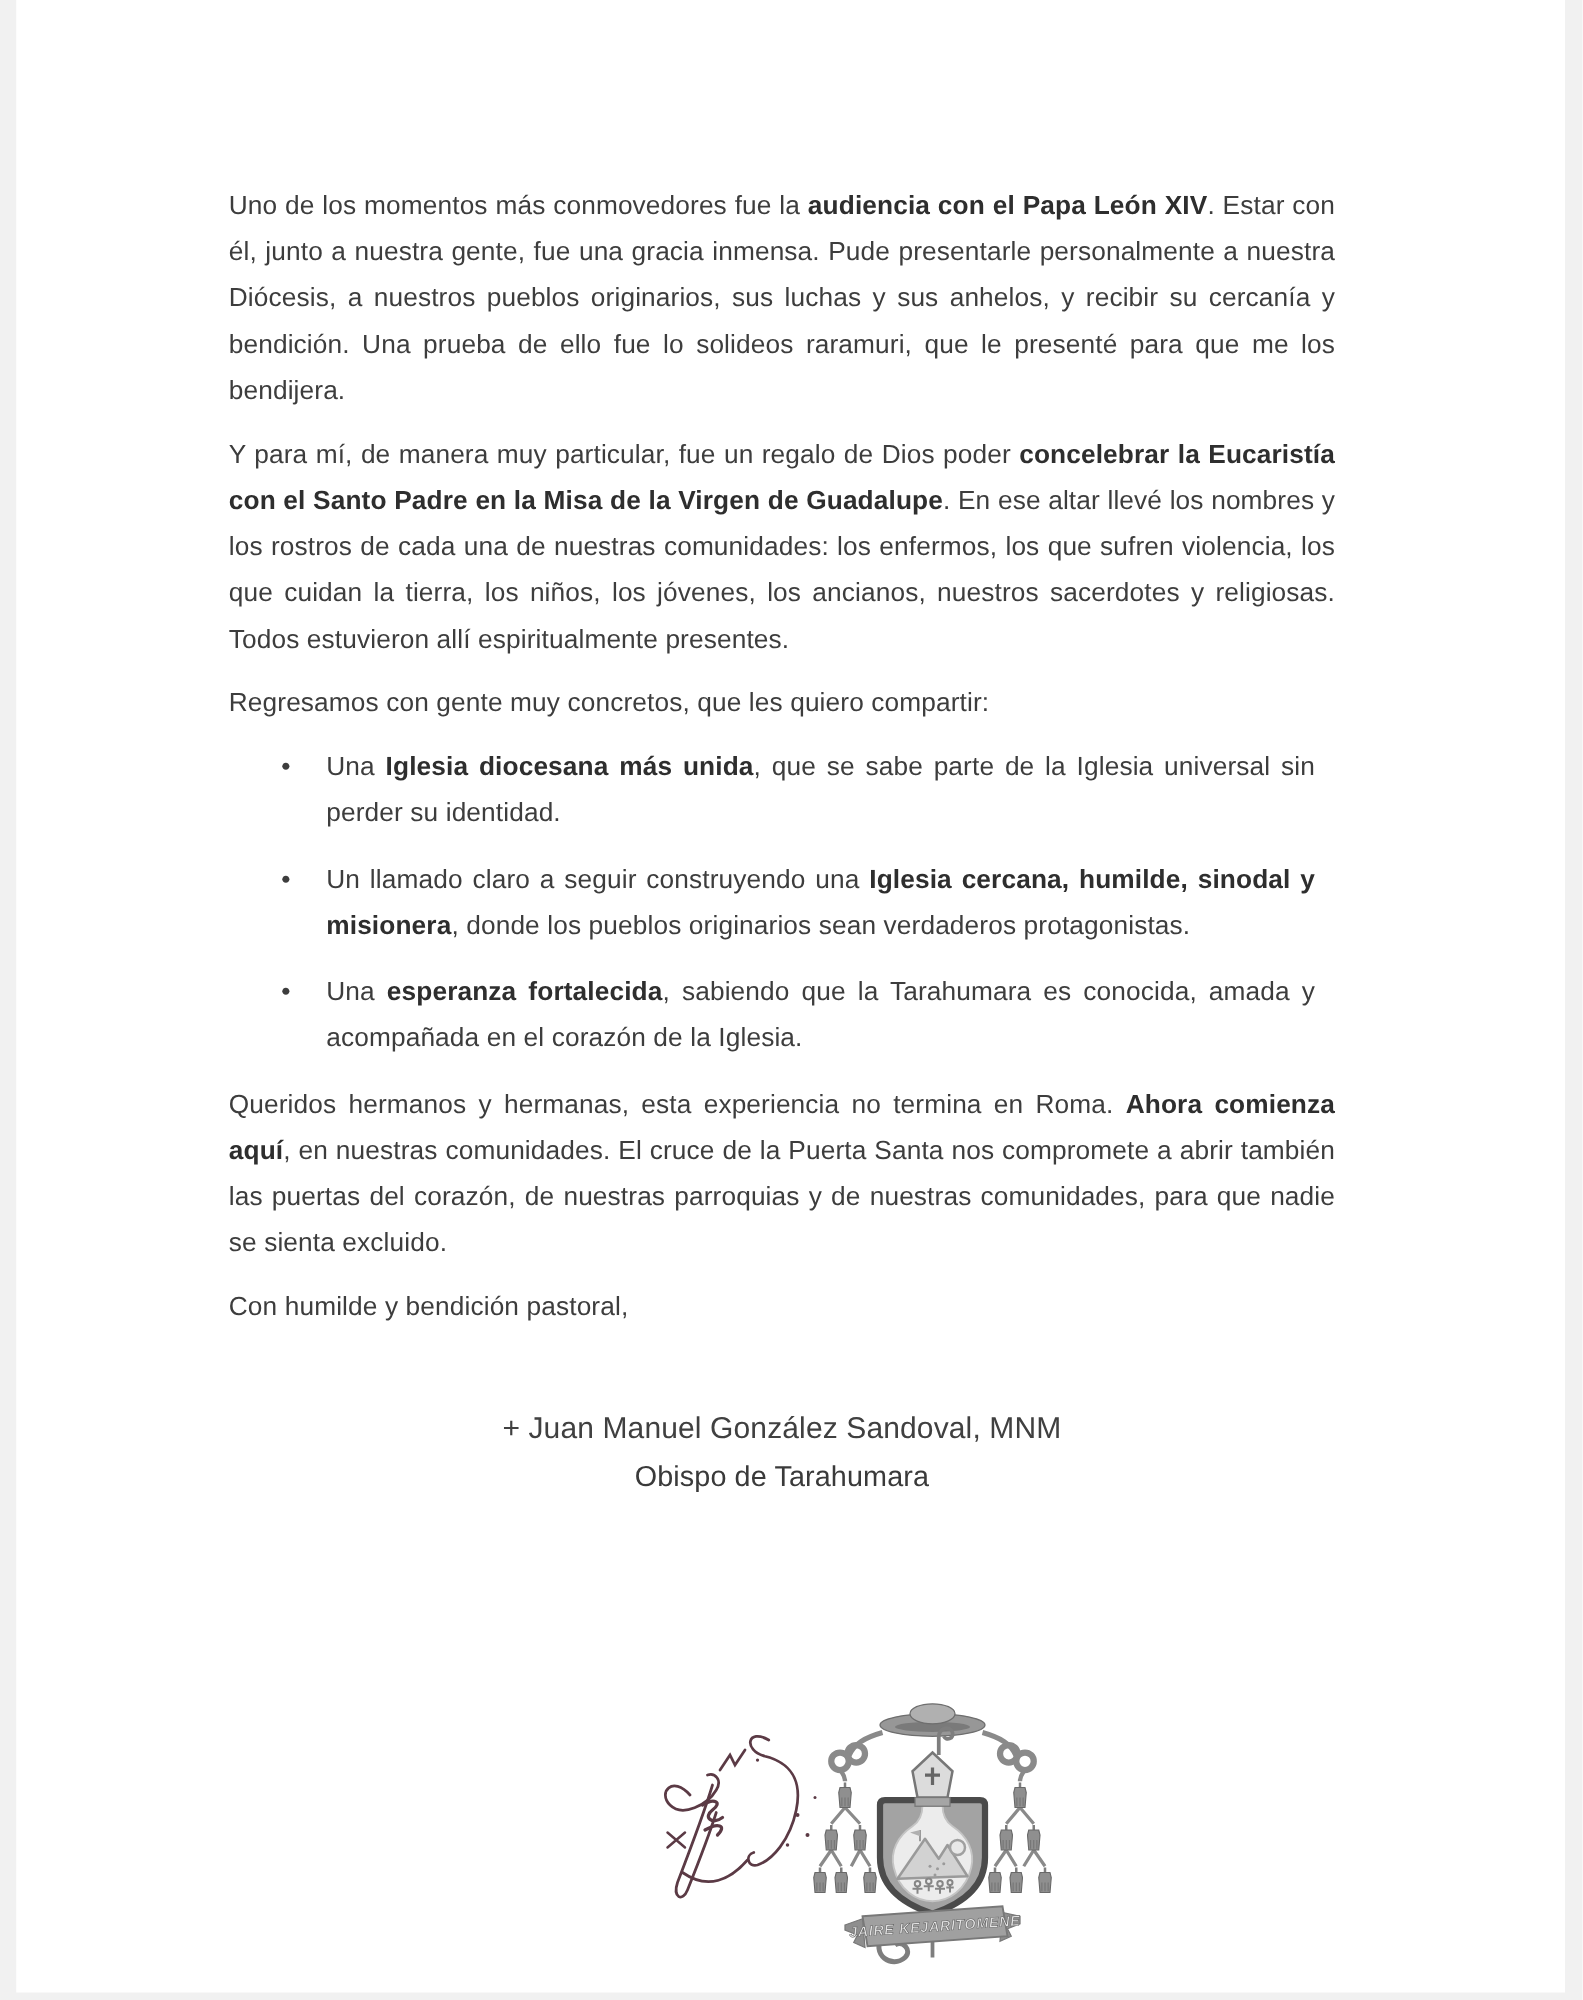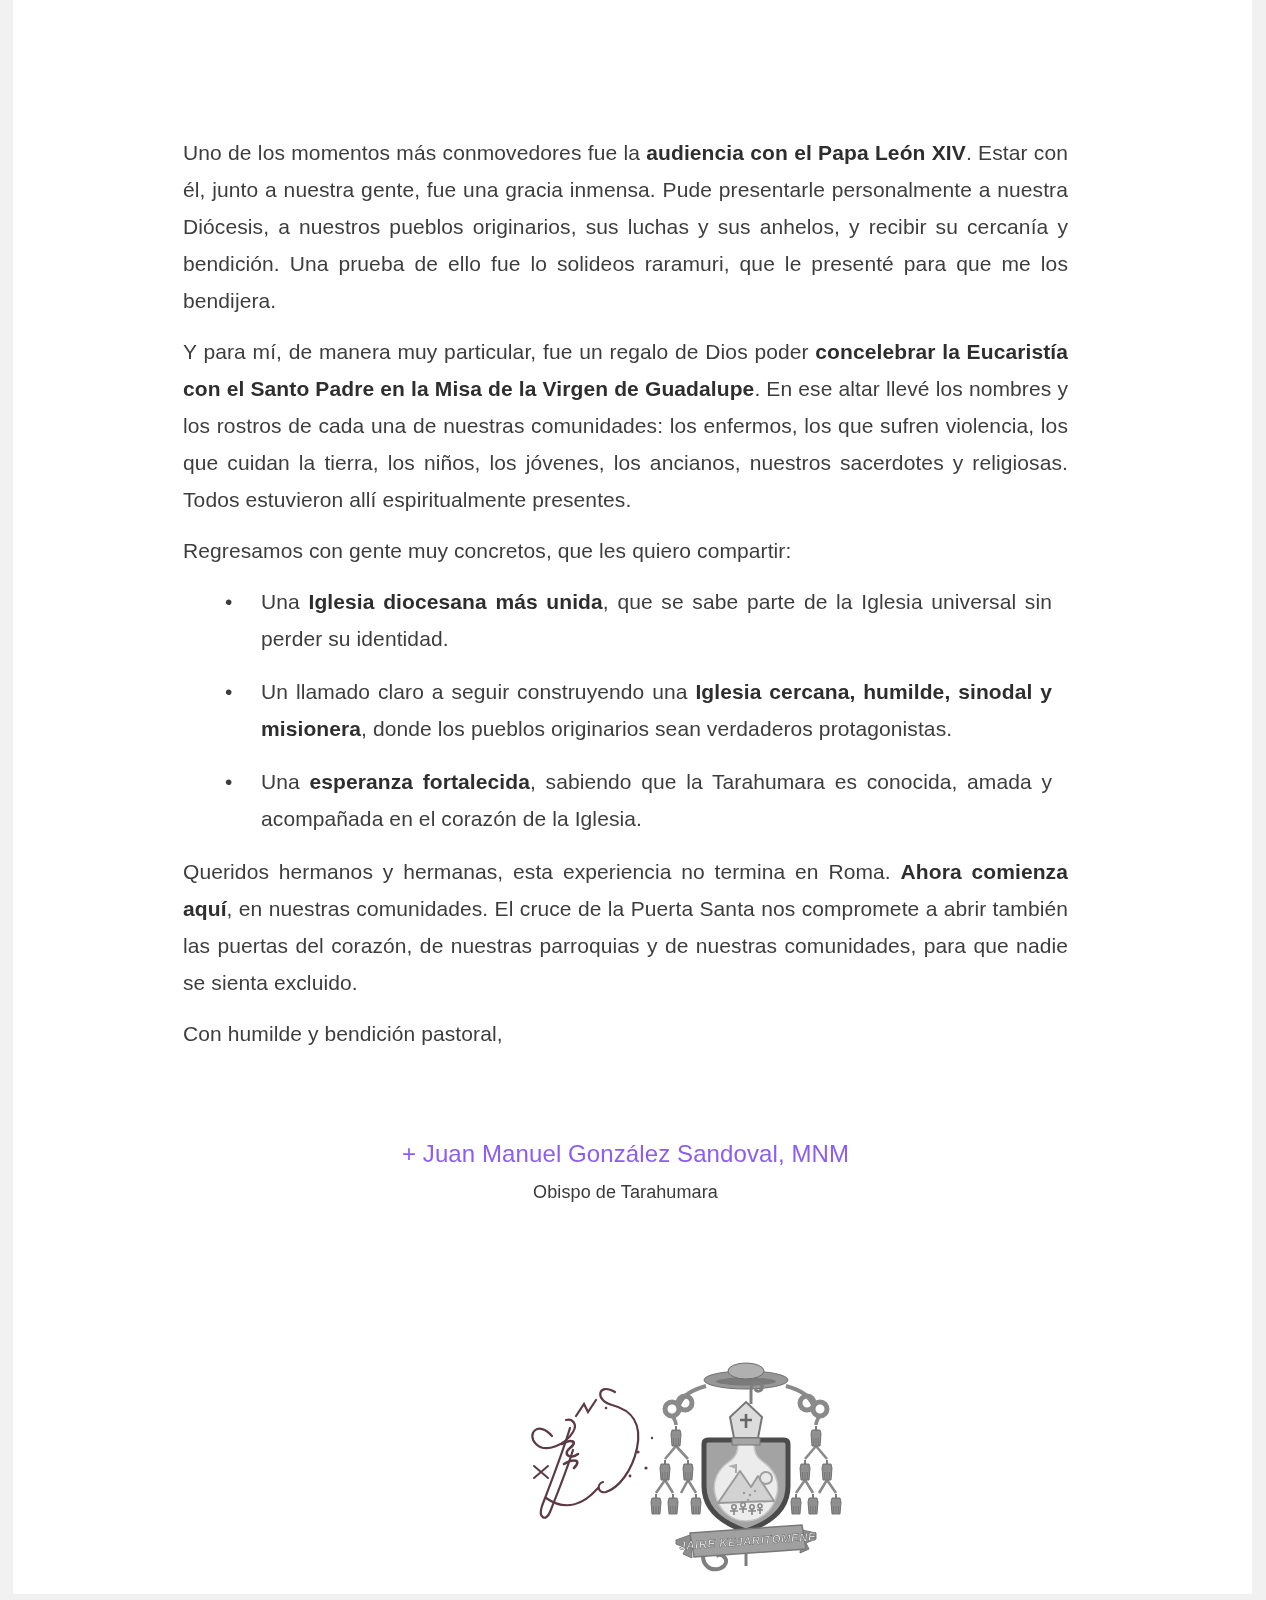--- a/index.html
+++ b/index.html
@@ -10,33 +10,33 @@
   }
   .page{
     position:absolute;left:13px;top:0;right:14px;bottom:6px;
     background:#ffffff;
   }
   .content{
     padding:134px 184px 0 170px;
     font-size:21px;line-height:37px;letter-spacing:.1px;
     color:#3d3d3d;text-align:justify;
   }
-  .content p.para{margin:0 0 14px 0;}
+  .content p.para{margin:12px 0 14px 0;}
   .content ul.frutos{list-style:none;margin:14px 16px 16px 0;padding:0;}
   .content ul.frutos li{position:relative;padding-left:78px;margin:0 0 16px 0;}
   .content ul.frutos li::before{
     content:"\2022";position:absolute;left:42px;top:0;color:#3d3d3d;
   }
   .b{font-weight:bold;color:#2e2e2e;}
   .sig-name{
     text-align:center;font-size:24px;line-height:37px;
-    color:#8b5cf6;margin-top:83px;
+    color:#404040;margin-top:60px;
   }
   .sig-title{
-    text-align:center;font-size:18px;line-height:37px;
+    text-align:center;font-size:23px;line-height:37px;
     color:#3a3a3a;margin-top:2px;
   }
   .signature-svg{position:absolute;left:505px;top:1380px;}
   .crest-svg{position:absolute;left:637px;top:1360px;}
 </style>
 </head>
 <body>
 
 <div class="page">
 

